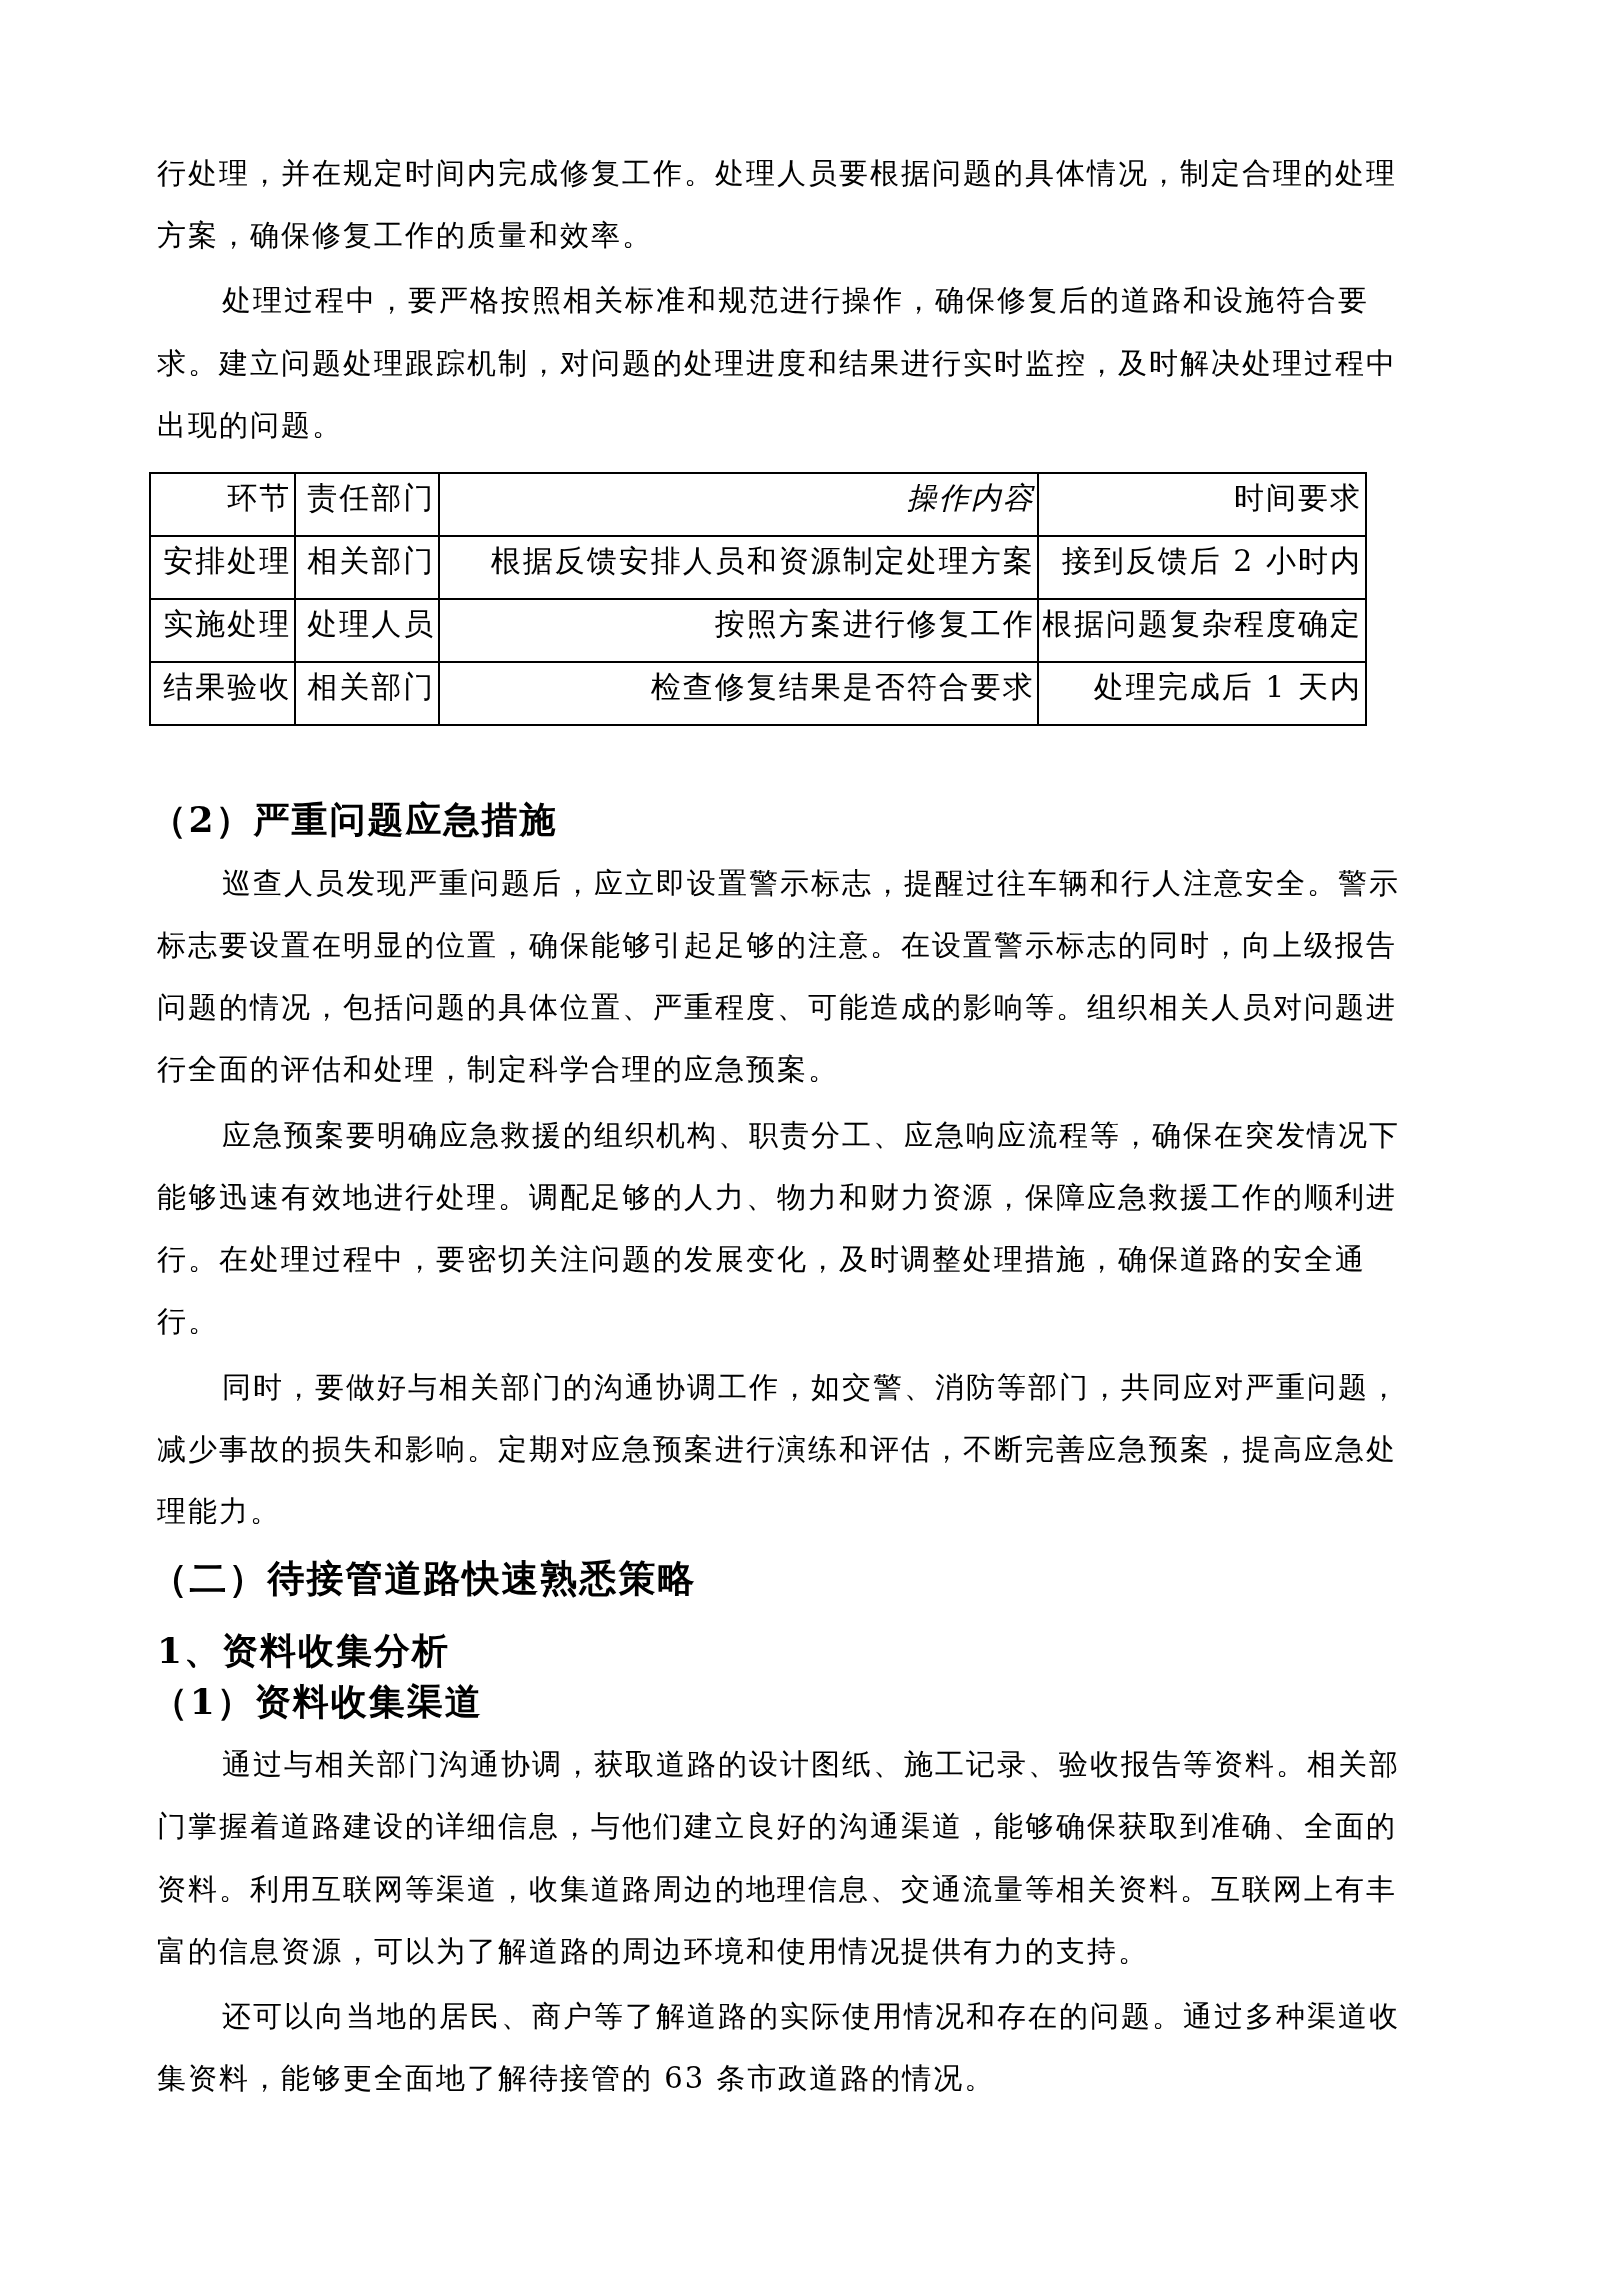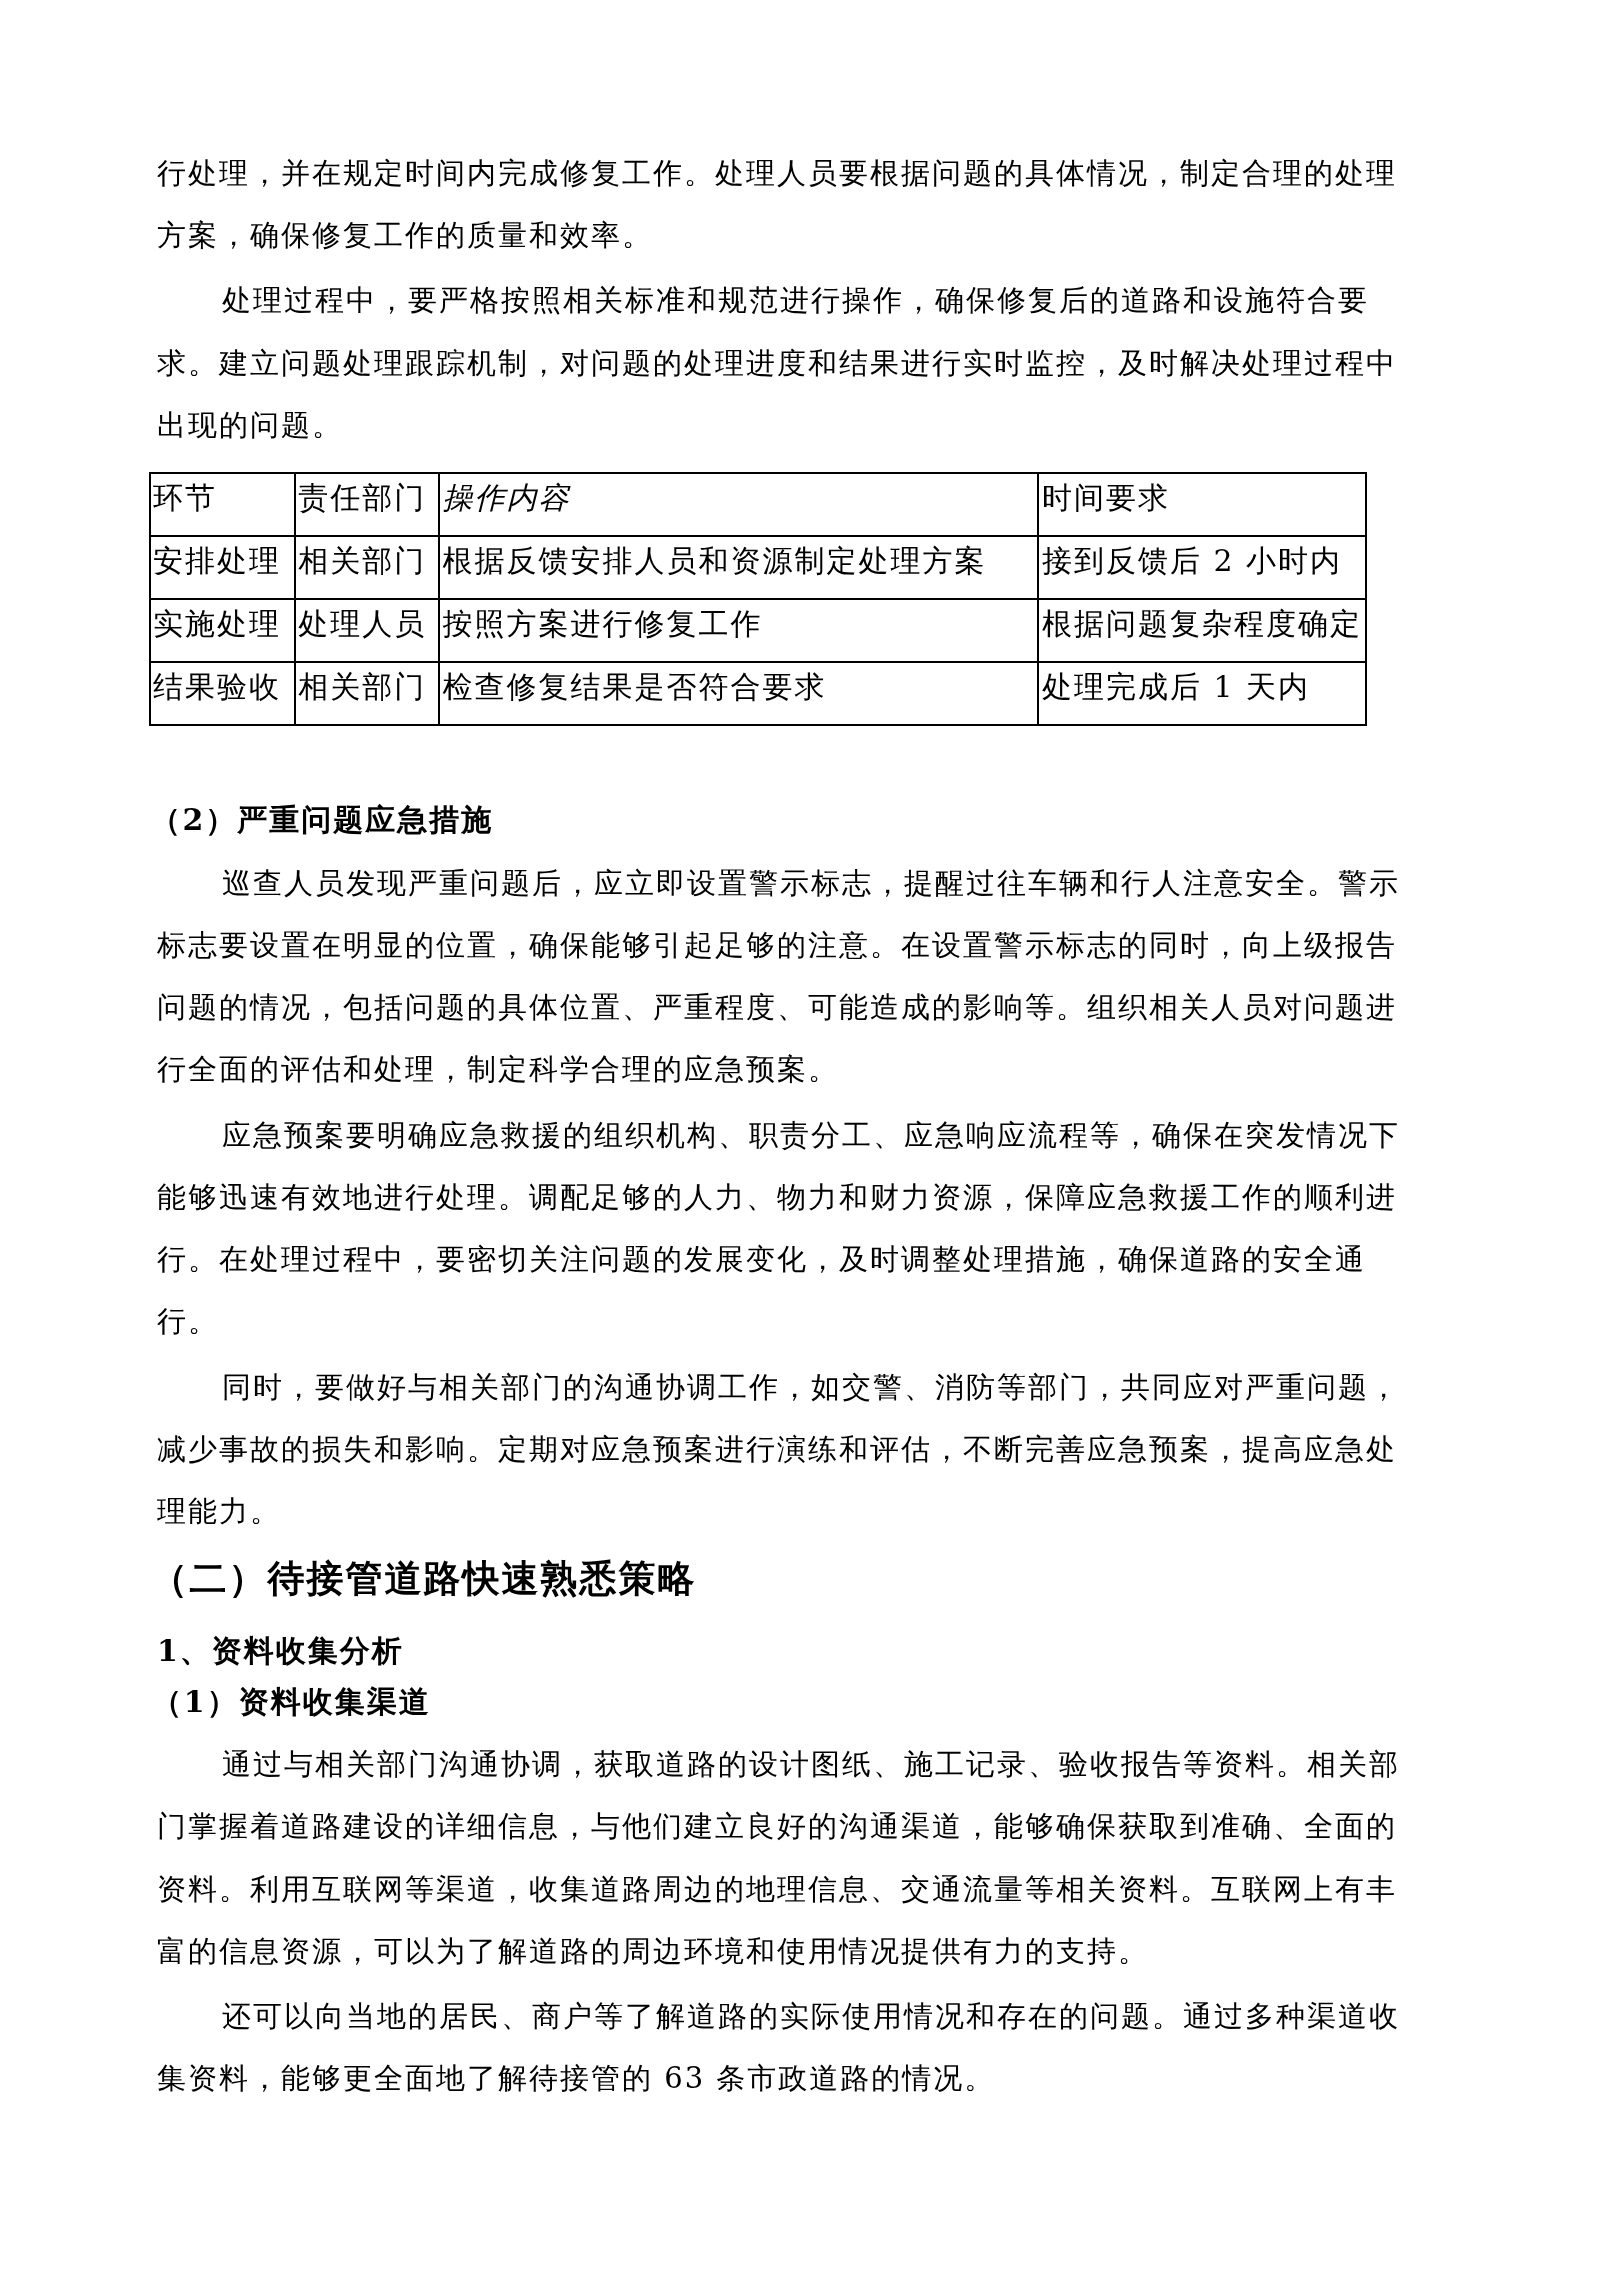--- a/index.html
+++ b/index.html
@@ -1,25 +1,25 @@
 <!DOCTYPE html>
 <html style="font-size:10.5px"><head>
 <meta charset="utf-8">
 <style>
   html, body { margin: 0; padding: 0; background: #ffffff; }
   body { width: 1623px; height: 2295px; position: relative; overflow: hidden;
          font-family: "DejaVu Serif", "Liberation Serif", serif; color: #000; }
   .page { position: absolute; left: 157px; top: 0; width: 1309px; }
   .line { position: absolute; left: 0; font-size: 29px; line-height: 39px; white-space: nowrap; letter-spacing: 2px; }
   .indent { left: 65px; }
-  .h-sub { font-weight: bold; font-size: 30px; }
+  .h-sub { font-weight: bold; font-size: 36px; }
   .h-sec { font-weight: bold; font-size: 37px; }
   table.doc-table { position: absolute; left: -8.5px; top: 472px; width: 1218px;
          border-collapse: collapse; font-size: 30px; letter-spacing: 2px; }
-  table.doc-table td { border: 2px solid #000; height: 57px; text-align: left; vertical-align: top;
+  table.doc-table td { border: 2px solid #000; height: 57px; text-align: right; vertical-align: top;
          padding: 3.9px 2.6px 0 2.6px; line-height: 39px; white-space: nowrap; }
   table.doc-table td.c1 { width: 147px; }
   table.doc-table td.c2 { width: 145px; }
   table.doc-table td.c3 { width: 635px; font-style: italic; }
   table.doc-table td.c4 { width: 275px; border-radius: 10px; }
 </style>
 </head>
 <body>
 
 <div class="page">

